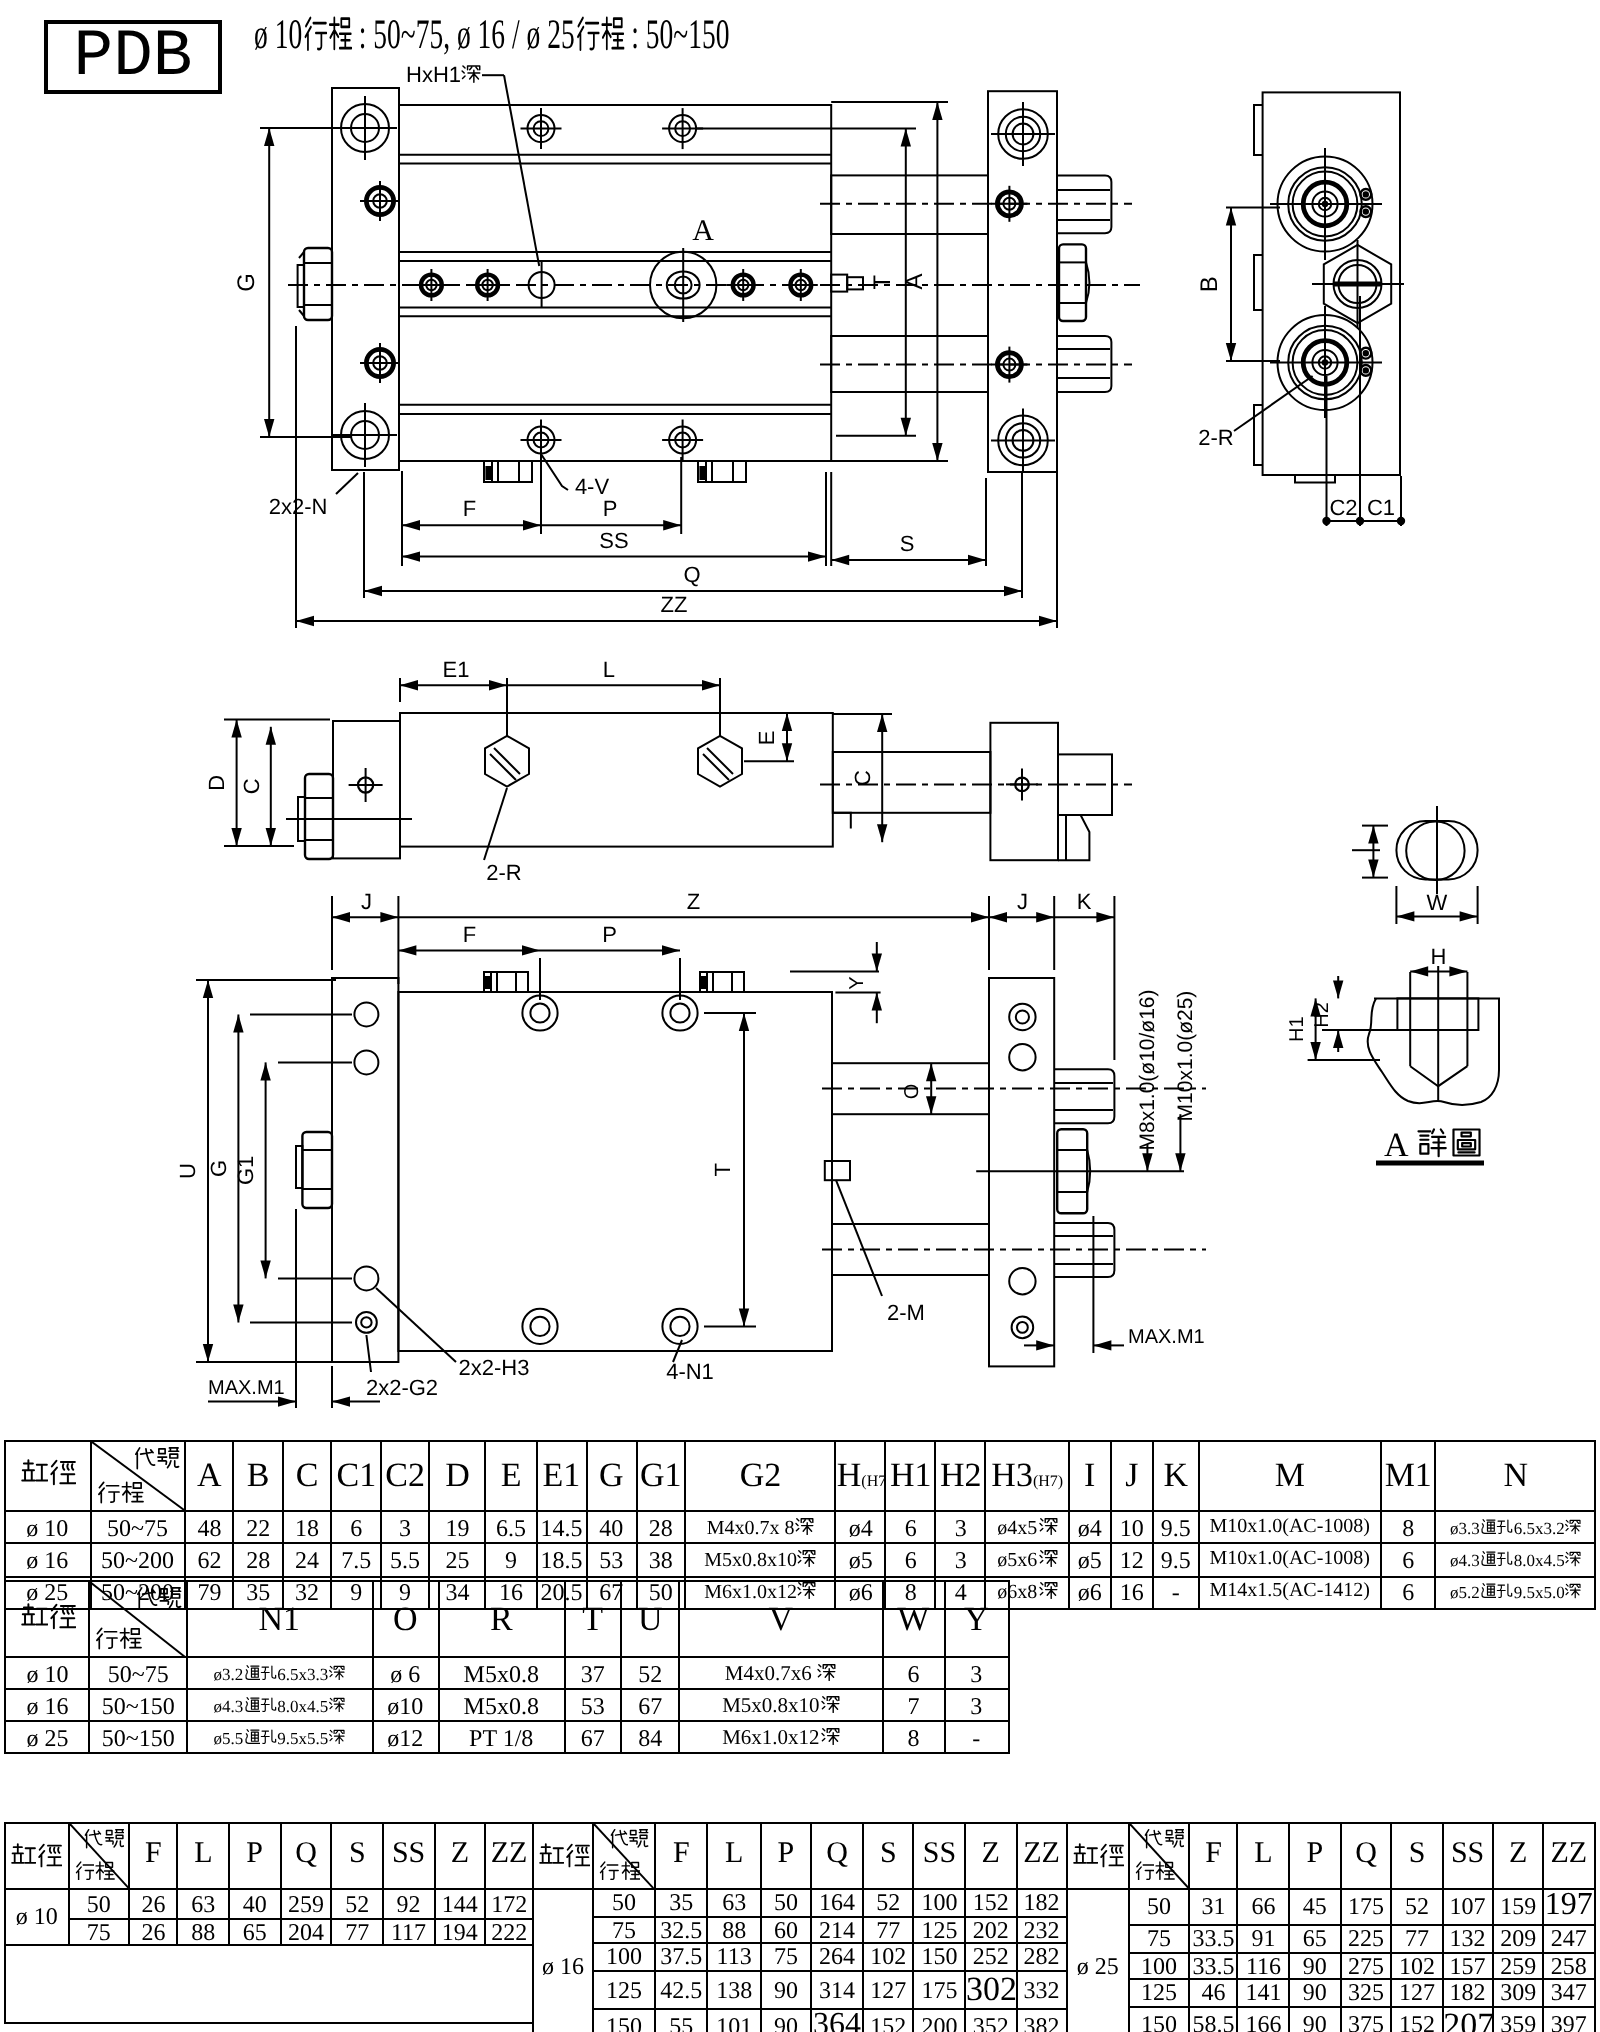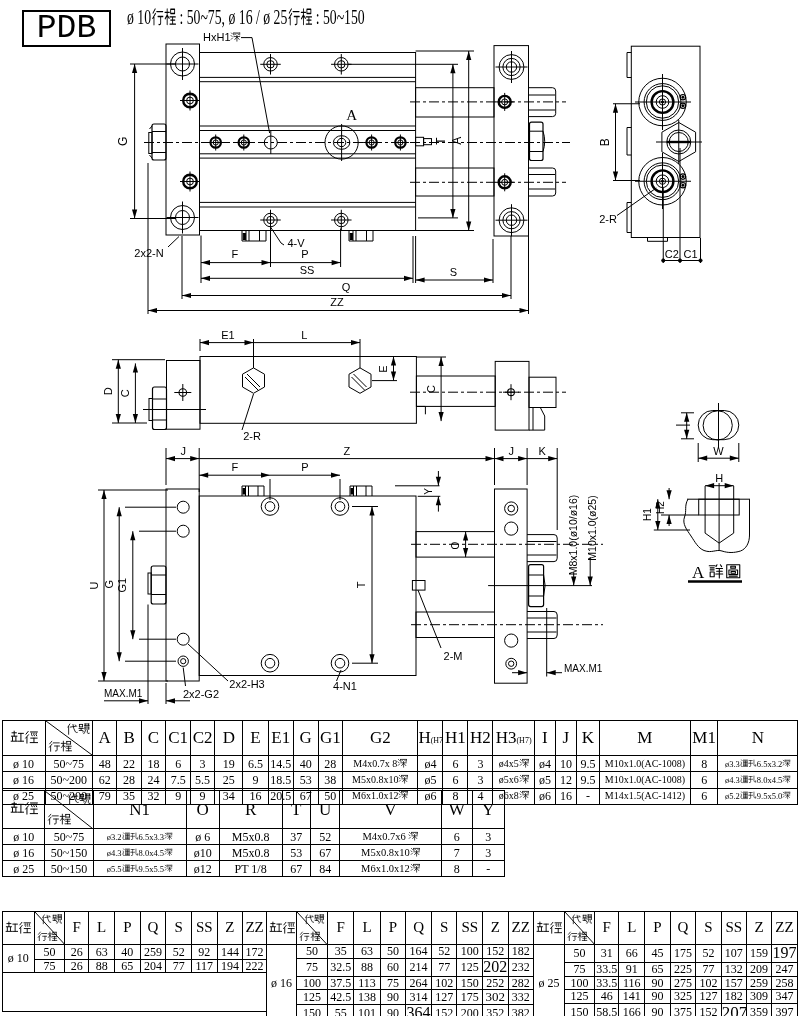--- a/index.html
+++ b/index.html
@@ -1046,21 +1046,21 @@
         <td style="font-size:12px">182</td>
       </tr>
       <tr style="height:13.4px">
         <td style="font-size:12px">75</td>
         <td style="font-size:12px">32.5</td>
         <td style="font-size:12px">88</td>
         <td style="font-size:12px">60</td>
         <td style="font-size:12px">214</td>
         <td style="font-size:12px">77</td>
         <td style="font-size:12px">125</td>
-        <td style="font-size:16px">202</td>
+        <td style="font-size:12px">202</td>
         <td style="font-size:12px">232</td>
       </tr>
       <tr style="height:13.4px">
         <td style="font-size:12px">100</td>
         <td style="font-size:12px">37.5</td>
         <td style="font-size:12px">113</td>
         <td style="font-size:12px">75</td>
         <td style="font-size:12px">264</td>
         <td style="font-size:12px">102</td>
         <td style="font-size:12px">150</td>
@@ -1068,21 +1068,21 @@
         <td style="font-size:12px">282</td>
       </tr>
       <tr style="height:13.4px">
         <td style="font-size:12px">125</td>
         <td style="font-size:12px">42.5</td>
         <td style="font-size:12px">138</td>
         <td style="font-size:12px">90</td>
         <td style="font-size:12px">314</td>
         <td style="font-size:12px">127</td>
         <td style="font-size:12px">175</td>
-        <td style="font-size:13px">302</td>
+        <td style="font-size:17px">302</td>
         <td style="font-size:12px">332</td>
       </tr>
       <tr style="height:13.4px">
         <td style="font-size:12px">150</td>
         <td style="font-size:12px">55</td>
         <td style="font-size:12px">101</td>
         <td style="font-size:12px">90</td>
         <td style="font-size:16px">364</td>
         <td style="font-size:12px">152</td>
         <td style="font-size:12px">200</td>

